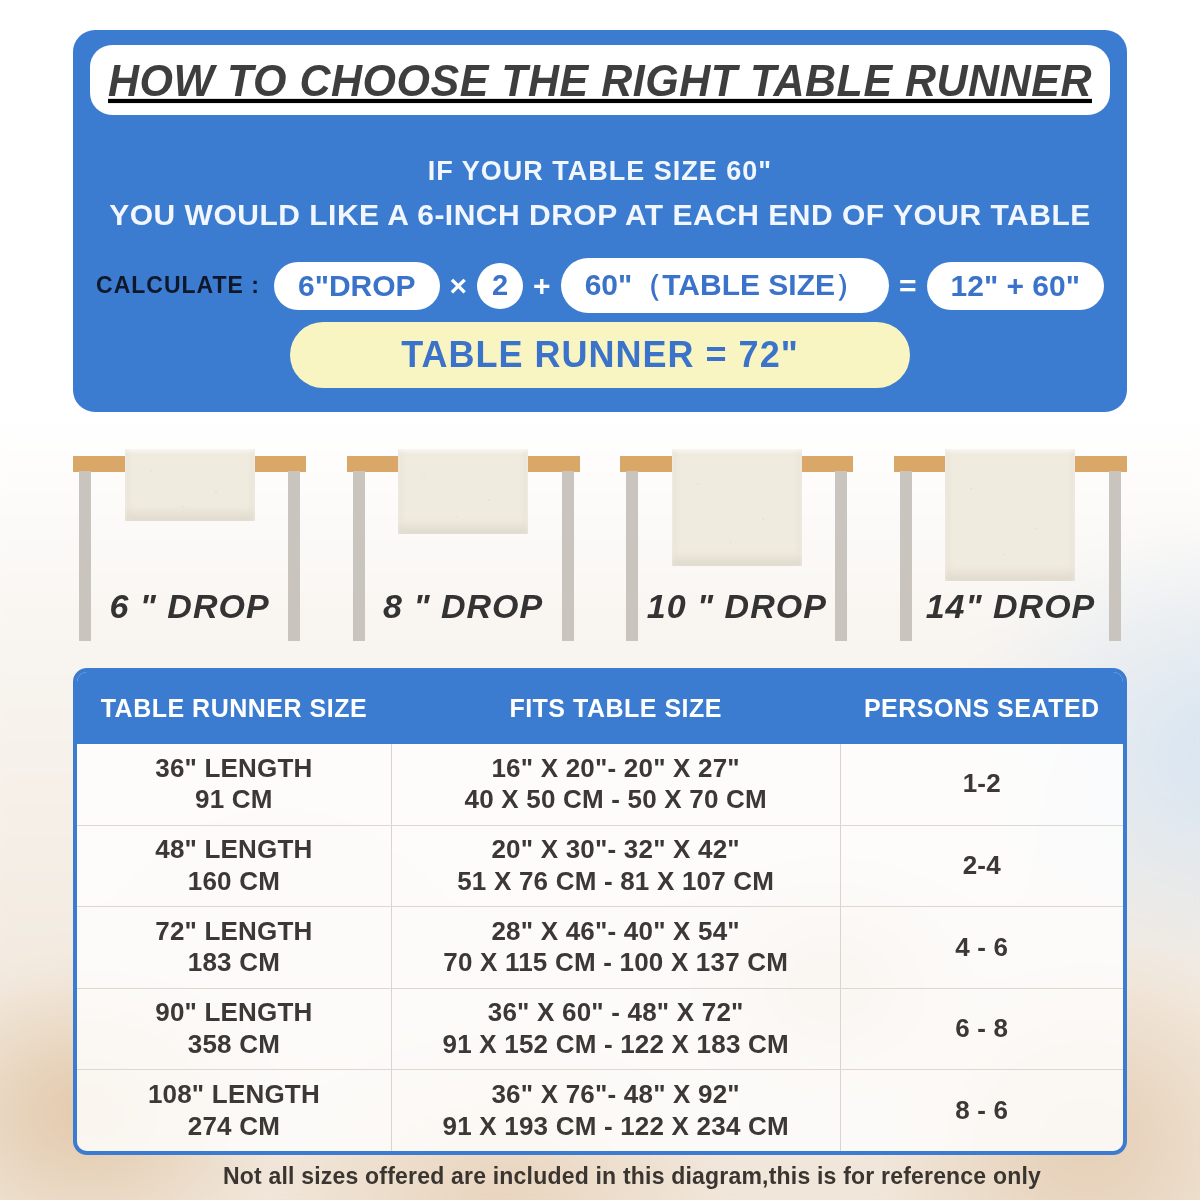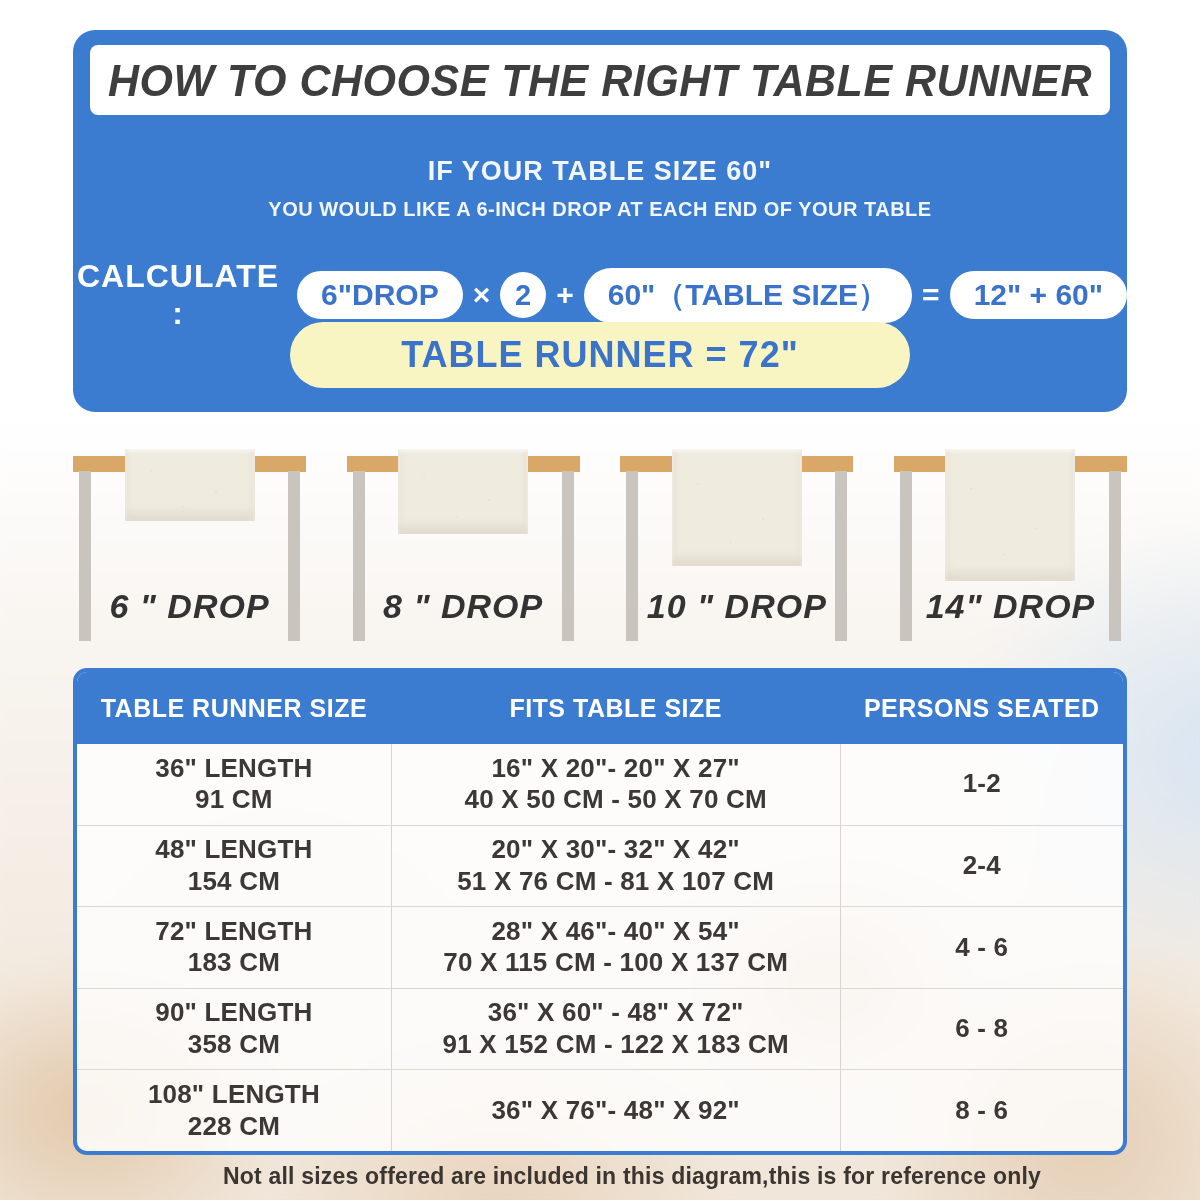--- a/index.html
+++ b/index.html
@@ -20,34 +20,34 @@
       radial-gradient(260px 200px at 25% 72%, rgba(240,231,220,.8), rgba(240,231,220,0) 70%),
       linear-gradient(180deg,#ffffff 0%,#ffffff 36%,#f8f4ef 55%,#f3ebe1 78%,#f0e5d8 100%);
   }
   
   .blue-panel{
     position:absolute;left:73px;top:30px;width:1054px;height:382px;
     background:var(--panel-blue,#3b7bd0);border-radius:22px;
   }
   .title-box{
     position:absolute;left:17px;top:15px;width:1020px;height:70px;
-    background:#fff;border-radius:8px;display:flex;align-items:center;justify-content:center;
+    background:#fff;border-radius:22px;display:flex;align-items:center;justify-content:center;text-decoration:underline;
   }
   .title-box span{
     font-size:43px;font-weight:bold;font-style:italic;color:var(--title-dark,#3e3e3e);
     letter-spacing:.5px;white-space:nowrap;transform:scaleY(1.05);
   }
   .subtitle{position:absolute;left:0;width:100%;text-align:center;color:#f2f7ff;font-weight:bold;}
   .subtitle.s1{top:126px;font-size:27px;letter-spacing:1px;}
-  .subtitle.s2{top:168px;font-size:20px;letter-spacing:.5px;}
+  .subtitle.s2{top:168px;font-size:30px;letter-spacing:.5px;}
   .calc-row{
     position:absolute;left:0;top:228px;width:100%;
     display:flex;align-items:center;justify-content:center;gap:10px;
   }
-  .calc-label{color:#ffffff;font-size:32px;font-weight:bold;letter-spacing:1px;margin-right:4px;text-align:center;}
+  .calc-label{color:#0f172a;font-size:23px;font-weight:bold;letter-spacing:1px;margin-right:4px;}
   .pill{
     background:#fff;border-radius:999px;padding:7px 24px;
     color:var(--accent-text-blue,#3a73c9);font-size:30px;font-weight:bold;white-space:nowrap;
   }
   .op{color:#fff;font-size:30px;font-weight:bold;}
   .mult-circle{
     width:46px;height:46px;border-radius:50%;background:#fff;flex:0 0 auto;
     display:flex;align-items:center;justify-content:center;
     color:var(--accent-text-blue,#3a73c9);font-size:29px;font-weight:bold;
   }
@@ -187,21 +187,21 @@
           <div>16" X 20"- 20" X 27"</div>
           <div>40 X 50 CM - 50 X 70 CM</div>
         </div>
         <div class="cell c3">
           <div>1-2</div>
         </div>
       </div>
       <div class="trow">
         <div class="cell c1">
           <div>48" LENGTH</div>
-          <div>154 CM</div>
+          <div>160 CM</div>
         </div>
         <div class="cell c2">
           <div>20" X 30"- 32" X 42"</div>
           <div>51 X 76 CM - 81 X 107 CM</div>
         </div>
         <div class="cell c3">
           <div>2-4</div>
         </div>
       </div>
       <div class="trow">
@@ -226,24 +226,25 @@
           <div>36" X 60" - 48" X 72"</div>
           <div>91 X 152 CM - 122 X 183 CM</div>
         </div>
         <div class="cell c3">
           <div>6 - 8</div>
         </div>
       </div>
       <div class="trow">
         <div class="cell c1">
           <div>108" LENGTH</div>
-          <div>228 CM</div>
+          <div>274 CM</div>
         </div>
         <div class="cell c2">
           <div>36" X 76"- 48" X 92"</div>
+          <div>91 X 193 CM - 122 X 234 CM</div>
         </div>
         <div class="cell c3">
           <div>8 - 6</div>
         </div>
       </div>
     </div>
   </div>
 
   <div class="disclaimer">Not all sizes offered are included in this diagram,this is for reference only</div>
 </div>

